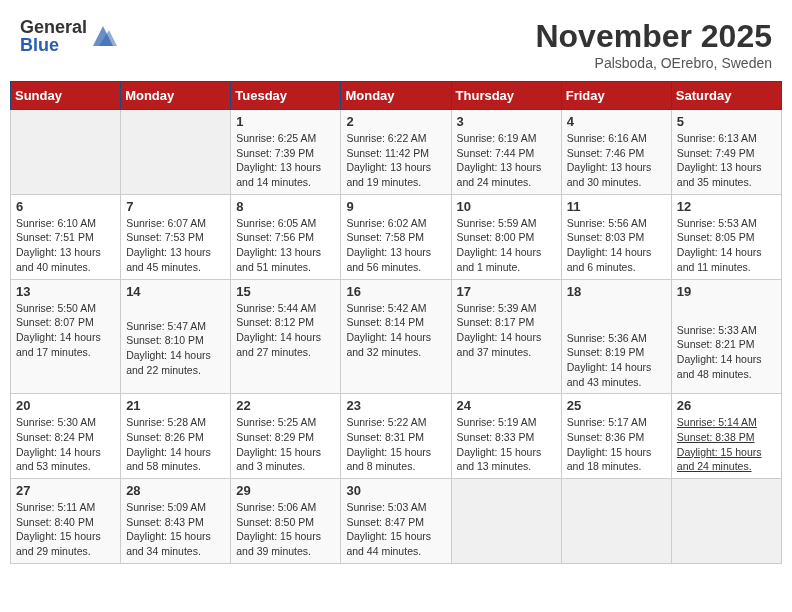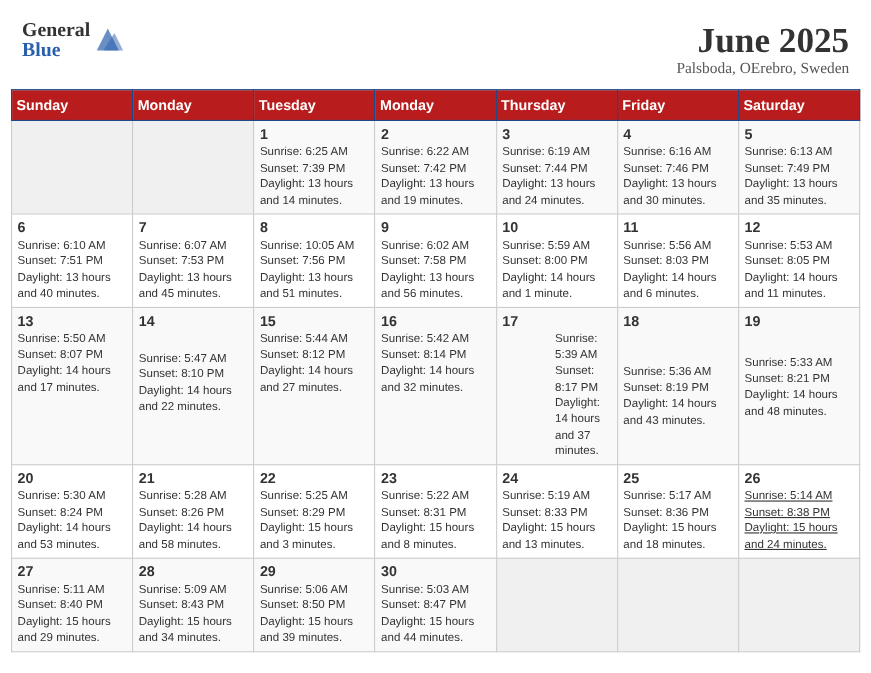--- a/index.html
+++ b/index.html
@@ -8,21 +8,20 @@
       background: #fff;
       width: 792px;
       min-height: 612px;
       padding: 10px;
     }
     .header {
       display: flex;
       justify-content: space-between;
       align-items: flex-start;
       padding: 8px 10px 6px 10px;
-      font-family: Liberation Serif, serif;
     }
     .logo {
       display: flex;
       align-items: center;
     }
     .logo-text {
       display: flex;
       flex-direction: column;
       line-height: 1;
     }
@@ -104,21 +103,21 @@
     <div class="logo-text">
       <span class="logo-general">General</span>
       <span class="logo-blue">Blue</span>
     </div>
     <svg class="logo-icon" viewBox="0 0 28 28">
       <polygon points="4,24 14,4 24,24" fill="#2a5fac" opacity="0.7"></polygon>
       <polygon points="10,24 20,8 28,24" fill="#2a5fac" opacity="0.5"></polygon>
     </svg>
   </div>
   <div class="title-section">
-    <div class="month-title">June 2025</div>
+    <div class="month-title">November 2025</div>
     <div class="location">Palsboda, OErebro, Sweden</div>
   </div>
 </div>
 
 <table class="calendar">
   <thead>
     <tr>
     <th>Sunday</th>
         <th>Monday</th>
         <th>Tuesday</th>
@@ -135,21 +134,21 @@
         <td>
           <span class="day-number">1</span>
           <div class="day-content" style="white-space: pre-line;">Sunrise: 6:25 AM
 Sunset: 7:39 PM
 Daylight: 13 hours
 and 14 minutes.</div>
         </td>
         <td>
           <span class="day-number">2</span>
           <div class="day-content" style="white-space: pre-line;">Sunrise: 6:22 AM
-Sunset: 7:42 PM
+Sunset: 11:42 PM
 Daylight: 13 hours
 and 19 minutes.</div>
         </td>
         <td>
           <span class="day-number">3</span>
           <div class="day-content" style="white-space: pre-line;">Sunrise: 6:19 AM
 Sunset: 7:44 PM
 Daylight: 13 hours
 and 24 minutes.</div>
         </td>
@@ -178,21 +177,21 @@
         </td>
         <td>
           <span class="day-number">7</span>
           <div class="day-content" style="white-space: pre-line;">Sunrise: 6:07 AM
 Sunset: 7:53 PM
 Daylight: 13 hours
 and 45 minutes.</div>
         </td>
         <td>
           <span class="day-number">8</span>
-          <div class="day-content" style="white-space: pre-line;">Sunrise: 10:05 AM
+          <div class="day-content" style="white-space: pre-line;">Sunrise: 6:05 AM
 Sunset: 7:56 PM
 Daylight: 13 hours
 and 51 minutes.</div>
         </td>
         <td>
           <span class="day-number">9</span>
           <div class="day-content" style="white-space: pre-line;">Sunrise: 6:02 AM
 Sunset: 7:58 PM
 Daylight: 13 hours
 and 56 minutes.</div>
@@ -243,21 +242,21 @@
         </td>
         <td>
           <span class="day-number">16</span>
           <div class="day-content" style="white-space: pre-line;">Sunrise: 5:42 AM
 Sunset: 8:14 PM
 Daylight: 14 hours
 and 32 minutes.</div>
         </td>
         <td>
           <span class="day-number">17</span>
-          <div class="day-content" style="white-space: pre-line; margin-left: 48px;">Sunrise: 5:39 AM
+          <div class="day-content" style="white-space: pre-line;">Sunrise: 5:39 AM
 Sunset: 8:17 PM
 Daylight: 14 hours
 and 37 minutes.</div>
         </td>
         <td>
           <span class="day-number">18</span>
           <div class="day-content" style="white-space: pre-line; margin-top: 32px;">Sunrise: 5:36 AM
 Sunset: 8:19 PM
 Daylight: 14 hours
 and 43 minutes.</div>

